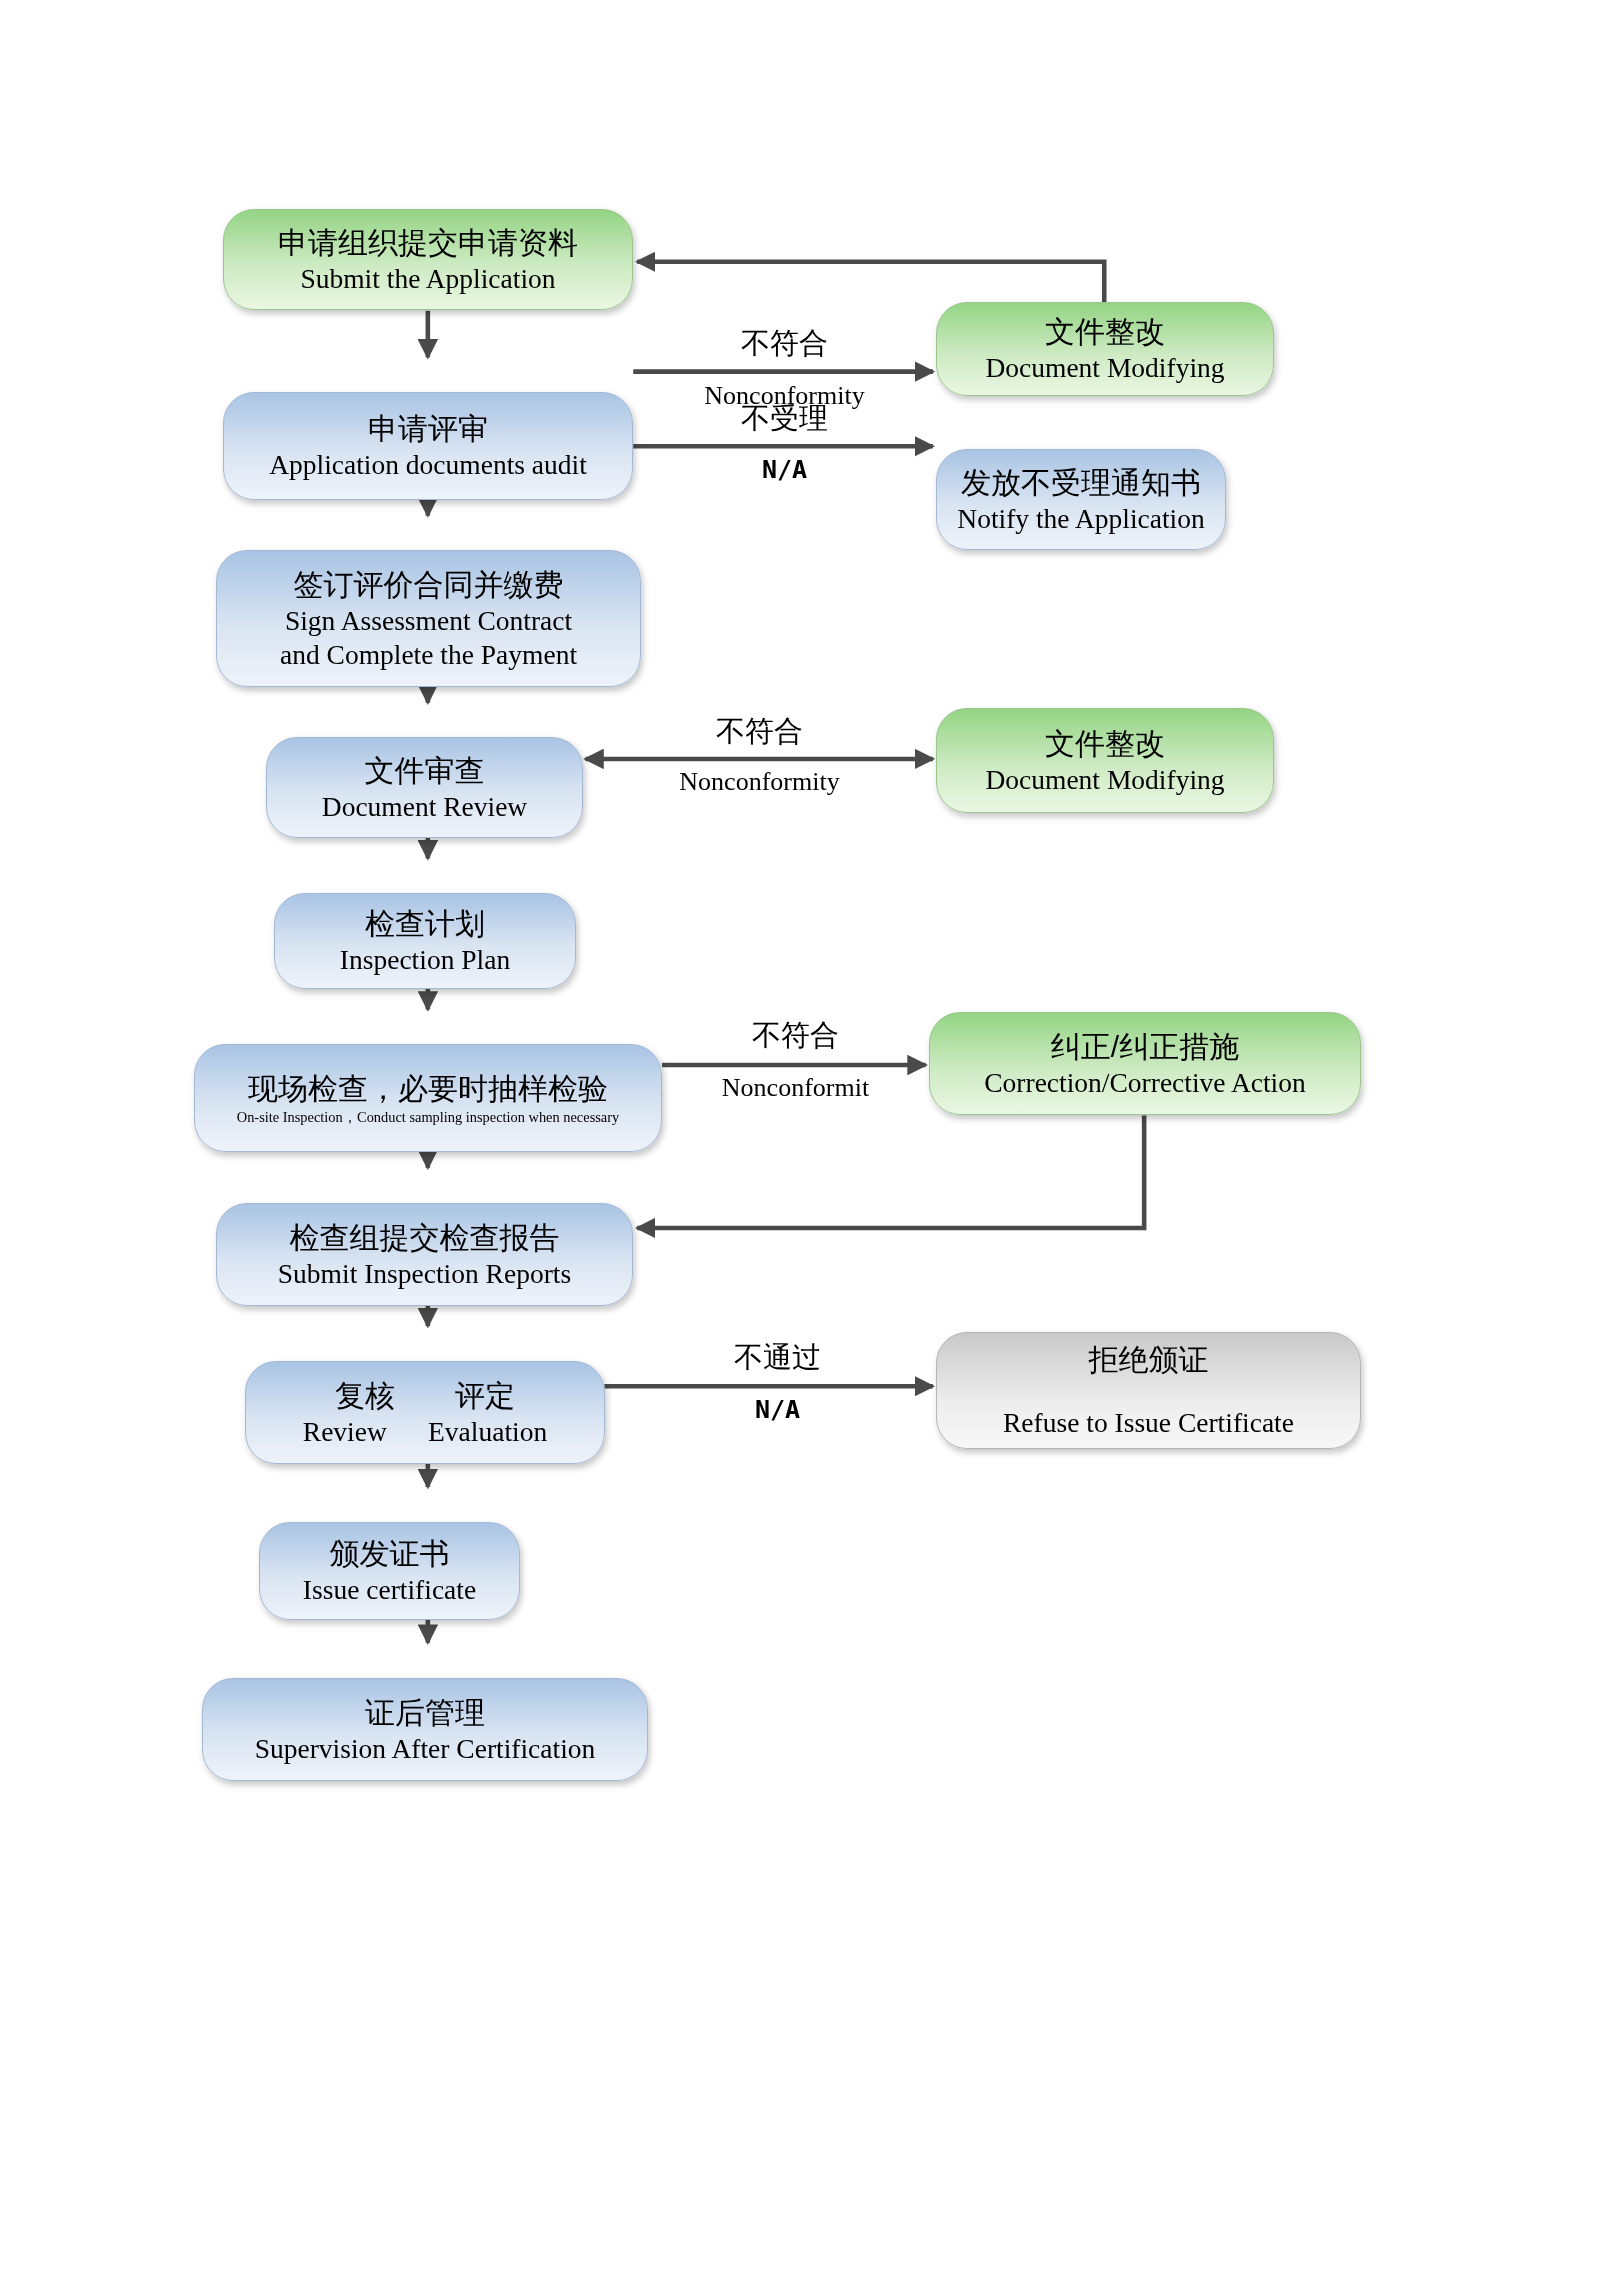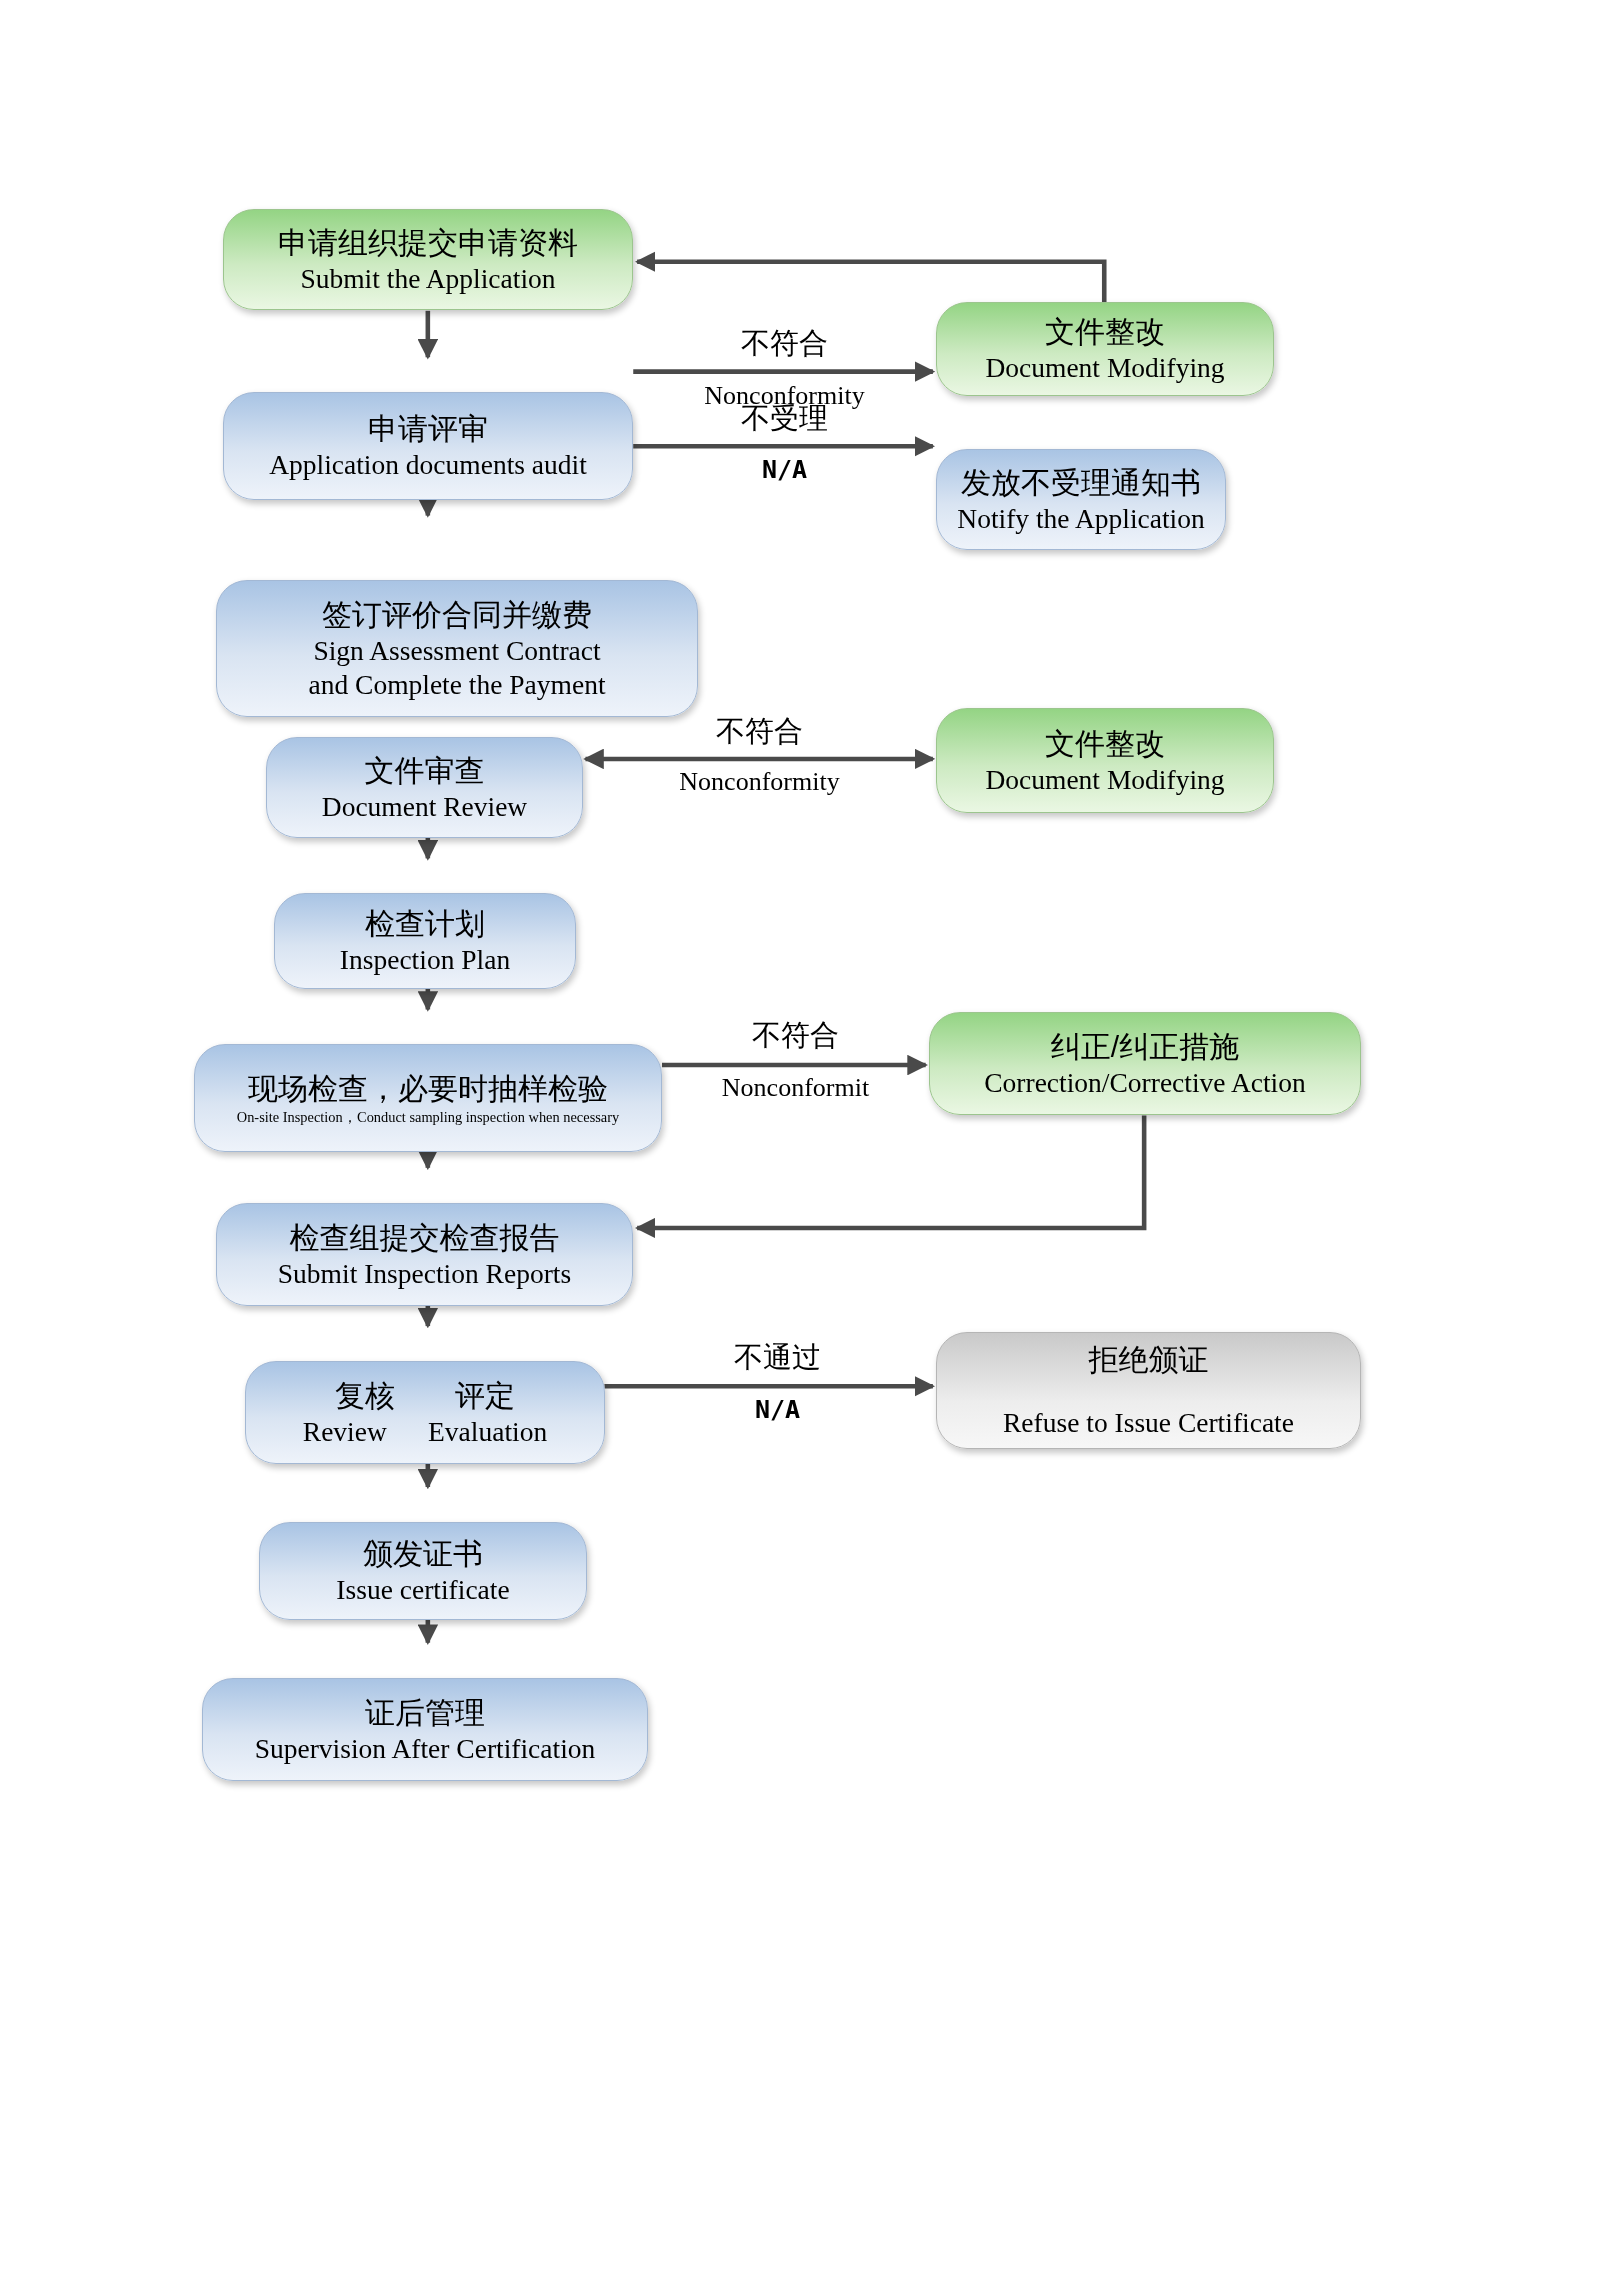--- a/index.html
+++ b/index.html
@@ -22,30 +22,30 @@
   .blue{background:linear-gradient(180deg,#a9c4e4 0%,#d9e4f2 55%,#eef3fa 100%);
         border:0.7px solid #a3b8d4;margin-top:32px;}
   .gray{background:linear-gradient(180deg,#c9c9c9 0%,#ededed 60%,#f7f7f7 100%);
         border:0.7px solid #b5b5b5;}
 
   
   #b-submit     {left:223px;  top:209px;  width:410px; height:101px;}
   #b-docmod1    {left:936px; top:302px;  width:338px; height:94px;}
   #b-audit      {left:223px;  top:360px;  width:410px; height:108px;}
   #b-notify     {left:936px; top:417px;  width:290px; height:101px;}
-  #b-contract   {left:216px;  top:548px;  width:482px; height:137px;}
+  #b-contract   {left:216px;  top:518px;  width:425px; height:137px;}
   #b-review     {left:266px;  top:705px; width:317px; height:101px;}
   #b-docmod2    {left:936px; top:708px; width:338px; height:105px;}
   #b-plan       {left:274px;  top:861px; width:302px; height:96px;}
   #b-onsite     {left:194px;  top:1012px; width:468px; height:108px;}
   #b-correction {left:929px; top:1012px; width:432px; height:103px;}
   #b-reports    {left:216px;  top:1171px; width:417px; height:103px;}
   #b-eval       {left:245px;  top:1329px; width:360px; height:103px;}
   #b-refuse     {left:936px; top:1332px; width:425px; height:117px;gap:27px;}
-  #b-issue      {left:259px;  top:1490px; width:328px; height:98px;}
+  #b-issue      {left:259px;  top:1490px; width:261px; height:98px;}
   #b-superv     {left:202px;  top:1646px; width:446px; height:103px;}
 
   
   .albl{position:absolute;width:275px;text-align:center;color:#000;white-space:pre;}
   .albl.zh{font-family:"Liberation Sans",sans-serif;font-size:29px;}
   .albl.en{font-family:"Liberation Serif",serif;font-size:26px;}
   .albl.mono{font-family:"DejaVu Sans Mono",monospace;font-size:25px;font-weight:bold;}
 
   #l1-zh{left:647px; top:324px;}  #l1-en{left:647px; top:381px;}
   #l2-zh{left:647px; top:399px;}  #l2-en{left:647px; top:455px;}

